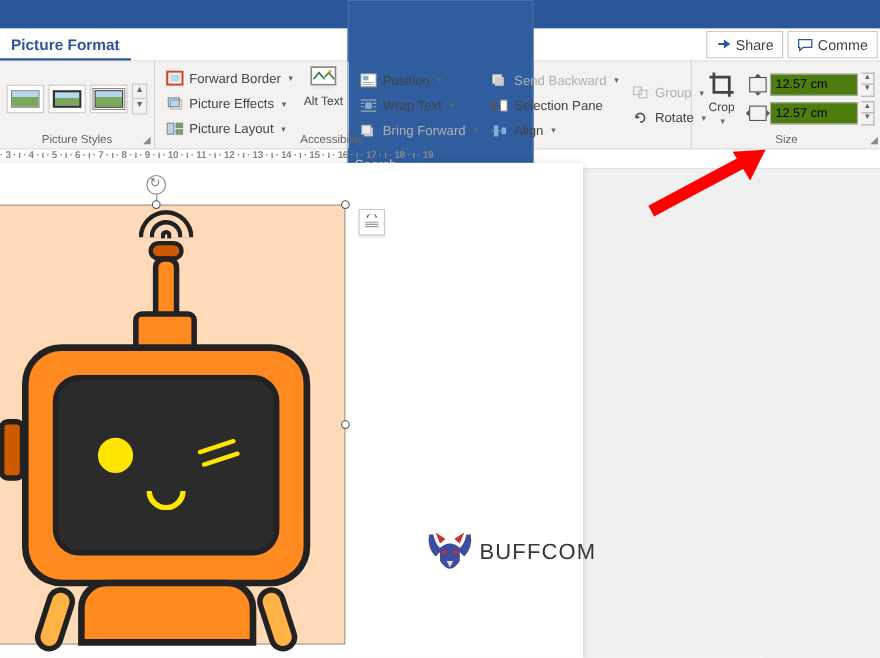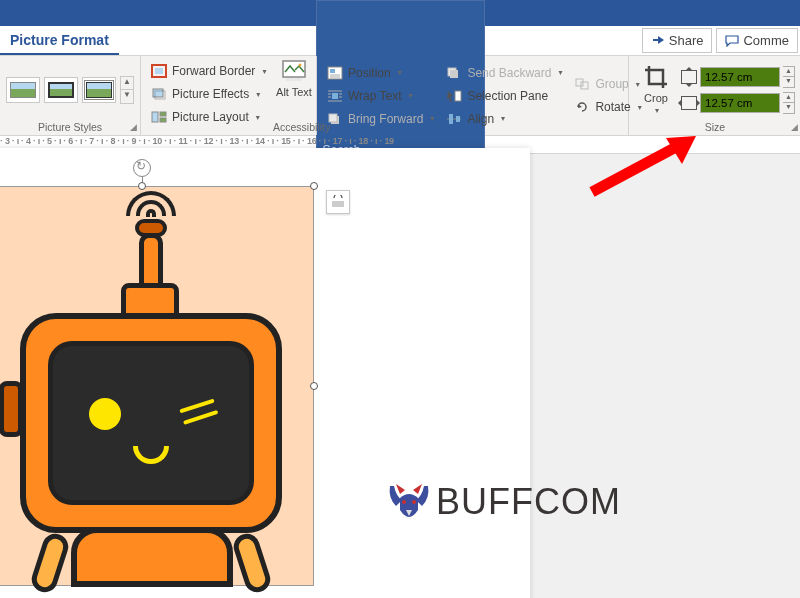--- a/index.html
+++ b/index.html
@@ -89,21 +89,21 @@
   .rb-wifi .w3 { left: 0; top: 0; width: 50px; height: 25px; }
   .rb-wifi .w2 { left: 10px; top: 9px; width: 30px; height: 16px; }
   .rb-wifi .w1 { left: 20px; top: 18px; width: 10px; height: 8px; }
   .rb-body { position: absolute; left: 96px; top: 338px; width: 162px; height: 60px; background: #ff8a1f; border: 6px solid #222; border-radius: 26px 26px 0 0; }
   .rb-arm { position: absolute; width: 26px; height: 60px; background: #ffb347; border: 5px solid #222; border-radius: 14px; top: 344px; }
   .rb-arm.l { left: 62px; transform: rotate(18deg); }
   .rb-arm.r { left: 264px; transform: rotate(-18deg); }
 
   
   .watermark { position: absolute; left: 386px; top: 326px; display: flex; align-items: center; gap: 4px; }
-  .wm-text { font-family: Impact, "Arial Black", sans-serif; font-size: 36px; letter-spacing: 1px; color: #393535; }
+  .wm-text { font-family: Impact, "Arial Black", sans-serif; font-size: 20px; letter-spacing: 1px; color: #393535; }
   .wm-logo { width: 46px; height: 44px; }
 
   
   .arrow { position: absolute; }
 
   .chev { font-size: 8px; color: #666; margin-left: 2px; }
 </style>
 </head>
 <body>
 

